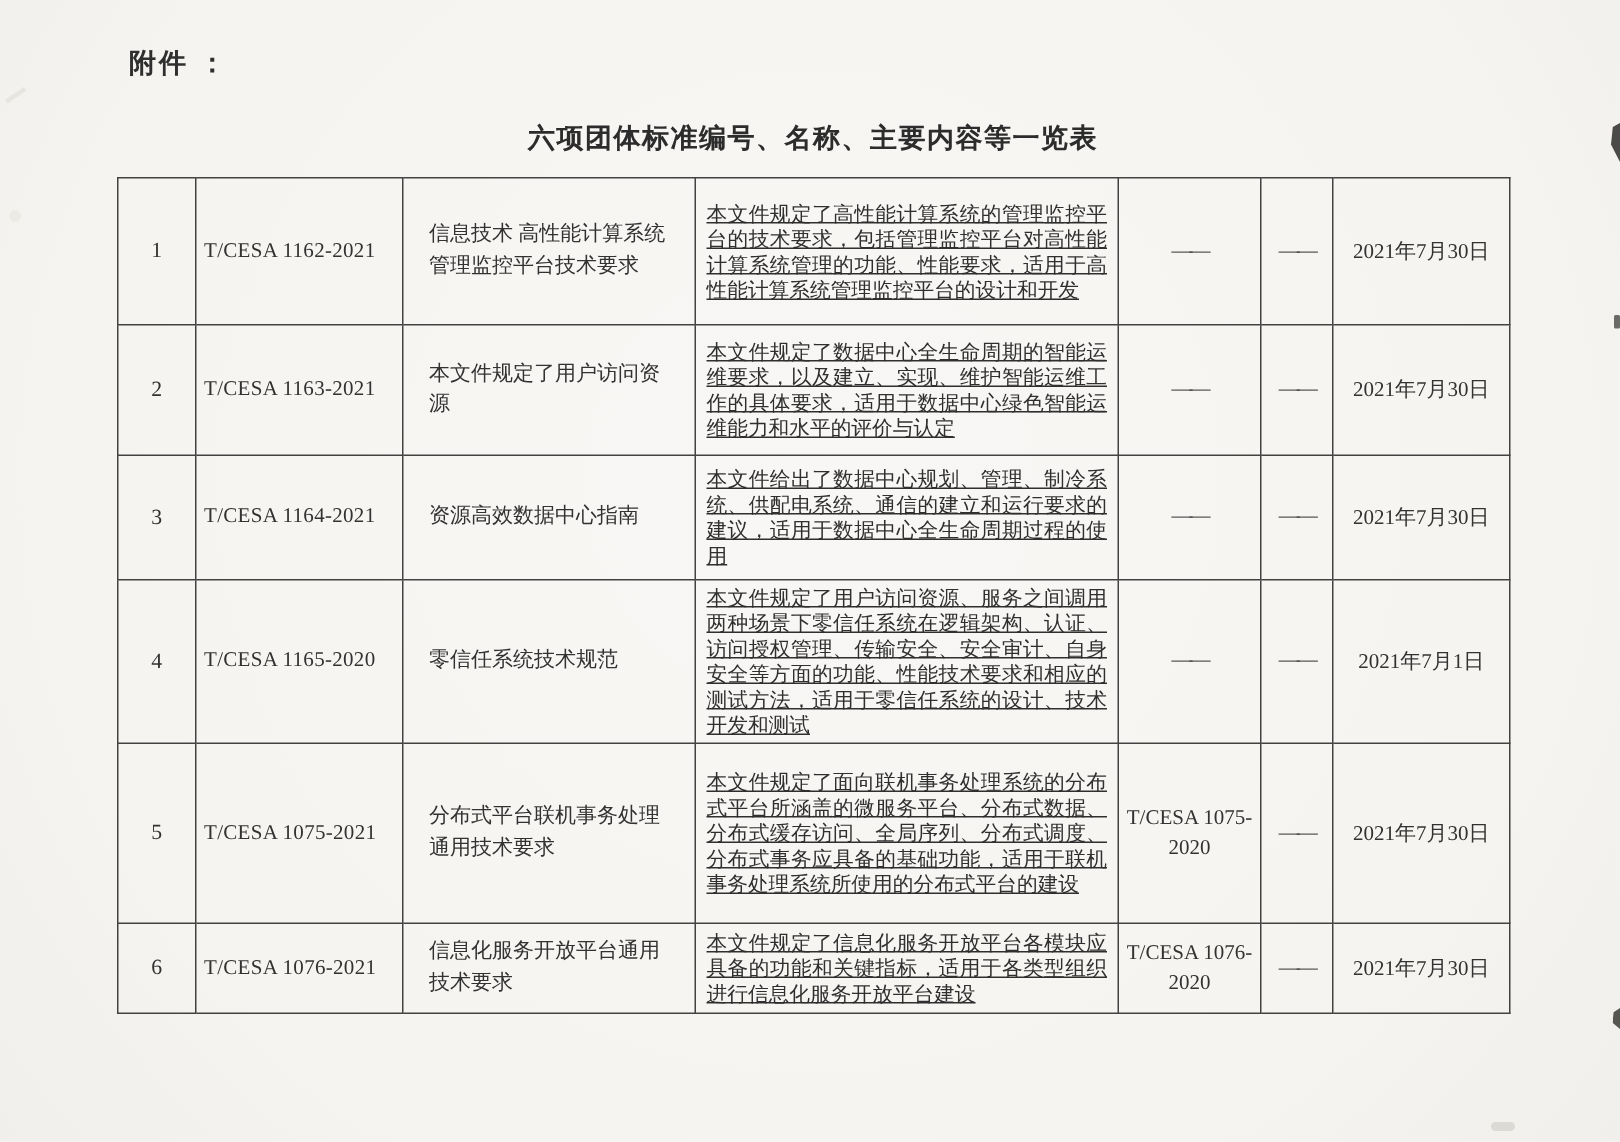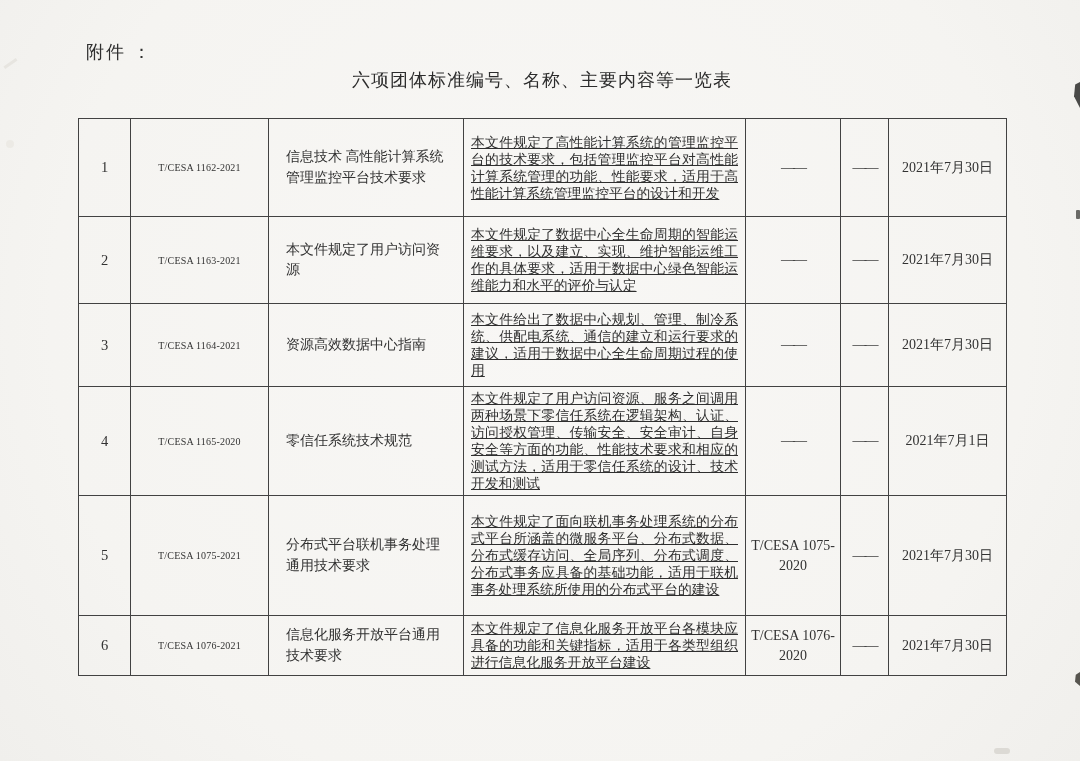--- a/index.html
+++ b/index.html
@@ -5,44 +5,44 @@
   html,body{margin:0;padding:0;}
   body{
     width:1080px;height:761px;position:relative;overflow:hidden;
     background:#f6f5f2;
     background-image:radial-gradient(circle at 50% 42%, #f8f7f5 0%, #f5f4f1 70%, #f0efec 100%);
     font-family:"Liberation Serif","DejaVu Serif",serif;
     color:#323232;
   }
   .attach-label{
     position:absolute;left:86px;top:30px;
-    font-size:18px;font-weight:400;letter-spacing:2px;color:#2f2f2f;margin-top:10px;
+    font-size:18px;font-weight:700;letter-spacing:2px;color:#2f2f2f;
   }
   .doc-title{
-    position:absolute;left:78px;top:68px;width:928px;
-    text-align:center;font-size:18px;font-weight:400;letter-spacing:1px;color:#2c2c2c;
+    position:absolute;left:78px;top:80px;width:928px;
+    text-align:center;font-size:18px;font-weight:700;letter-spacing:1px;color:#2c2c2c;
   }
   table.std-table{
     position:absolute;left:78px;top:118px;
     border-collapse:collapse;table-layout:fixed;
     width:928px;
     background:transparent;
   }
   .std-table th,.std-table td{
     border:1.4px solid #424242;
     vertical-align:middle;
     padding:2px 5px;
     overflow:hidden;
   }
   .std-table th{
     font-size:15px;font-weight:700;text-align:center;color:#2e2e2e;
     line-height:1.25;white-space:pre-line;padding:4px 2px;
   }
   td.c-index{ text-align:center;font-size:14.5px; }
-  td.c-no{ text-align:center;font-size:10px;letter-spacing:0.2px;white-space:nowrap; }
+  td.c-no{ text-align:left;font-size:14px;letter-spacing:0.2px;white-space:nowrap; }
   td.c-name{ text-align:left;font-size:14px;line-height:1.45;padding:2px 17px; }
   td.c-main{ text-align:justify;font-size:13.8px;line-height:17px;padding:3px 7px;color:#2f2f2f;text-decoration:underline; }
   td.c-replace{ text-align:center;font-size:14px;line-height:1.4; }
   td.c-conv{ text-align:center;font-size:14px; }
   td.c-date{ text-align:center;font-size:14px;white-space:nowrap; }
   .dash{ letter-spacing:-2px;font-weight:400;color:#3a3a3a; }
   
   .artifact{ position:absolute;pointer-events:none; }
   .a-edge1{ right:0;top:82px;width:6px;height:26px;background:#4a4a48;clip-path:polygon(100% 0,100% 100%,0 55%,20% 10%); }
   .a-edge2{ right:0;top:210px;width:4px;height:9px;background:#6a6a66;border-radius:1px; }

